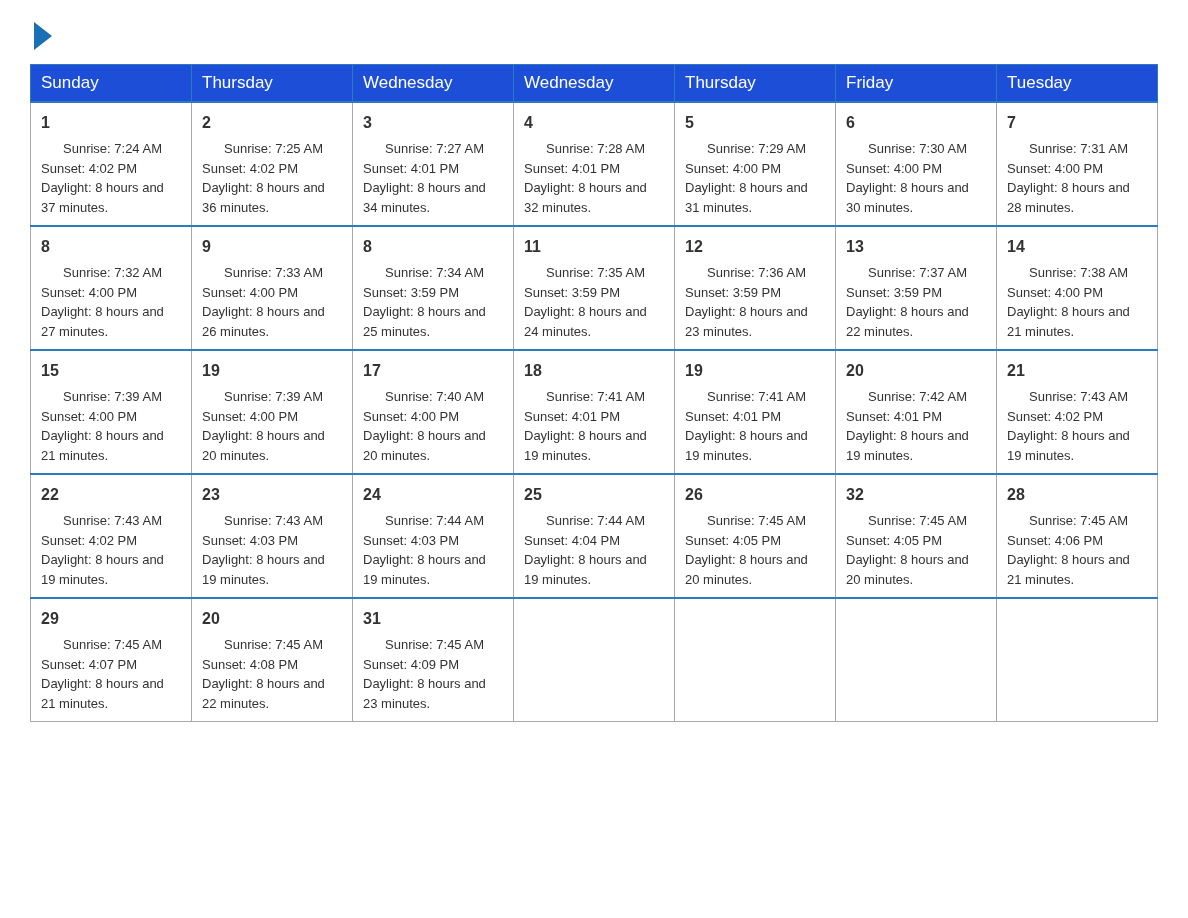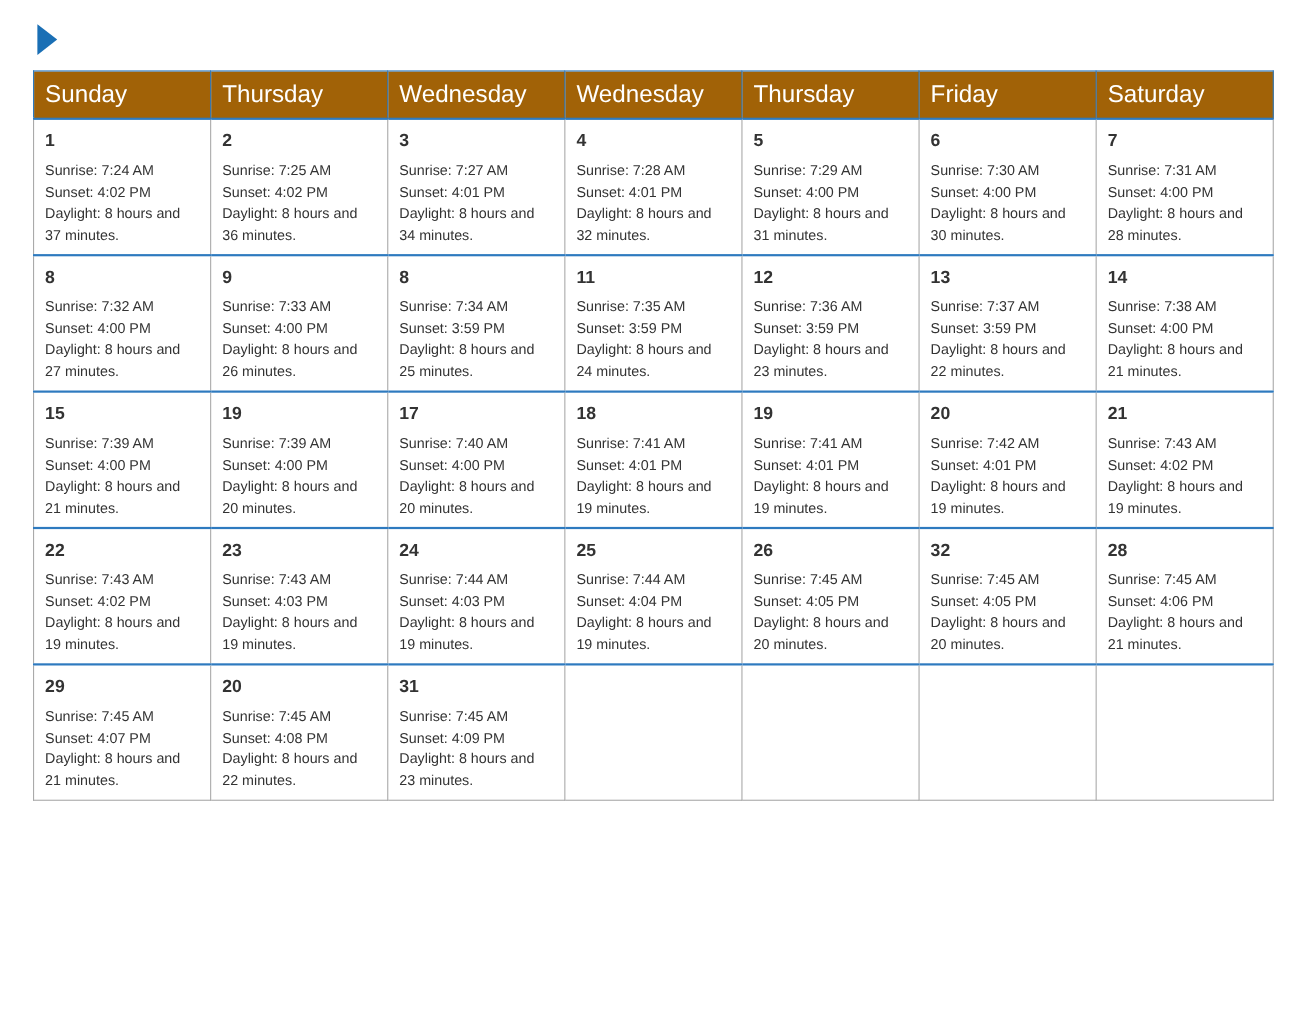--- a/index.html
+++ b/index.html
@@ -59,23 +59,23 @@
     .location {
       font-size: 20px;
       color: #444;
       margin-top: 4px;
     }
     .calendar {
       width: 100%;
       border-collapse: collapse;
     }
     .calendar th {
-      background-color: #a16207;
+      background-color: #1d4ed8;
       color: #fff;
-      font-size: 22px;
+      font-size: 17px;
       font-weight: normal;
       padding: 8px 10px;
       text-align: left;
       border: 1px solid #2e7abf;
     }
     .calendar td {
       vertical-align: top;
       padding: 8px 10px;
       border: 1px solid #aaa;
       width: calc(100% / 7);
@@ -92,20 +92,21 @@
     }
     .day-number {
       font-size: 16px;
       font-weight: bold;
       display: block;
       margin-bottom: 4px;
     }
     .day-info {
       font-size: 13px;
       color: #333;
+      margin-left: 22px;
     }
     .empty-cell {
       background: #fff;
     }
   </style>
 </head>
 <body>
 
 <div class="header">
   <div class="logo">
@@ -123,21 +124,21 @@
 
 <table class="calendar">
   <thead>
     <tr>
     <th>Sunday</th>
         <th>Thursday</th>
         <th>Wednesday</th>
         <th>Wednesday</th>
         <th>Thursday</th>
         <th>Friday</th>
-        <th>Saturday</th>
+        <th>Tuesday</th>
       </tr>
   </thead>
   <tbody id="calendar-body">
   <tr>
         <td><span class="day-number">1</span><span class="day-info">Sunrise: 7:24 AM<br>Sunset: 4:02 PM<br>Daylight: 8 hours and 37 minutes.</span></td>
         <td><span class="day-number">2</span><span class="day-info">Sunrise: 7:25 AM<br>Sunset: 4:02 PM<br>Daylight: 8 hours and 36 minutes.</span></td>
         <td><span class="day-number">3</span><span class="day-info">Sunrise: 7:27 AM<br>Sunset: 4:01 PM<br>Daylight: 8 hours and 34 minutes.</span></td>
         <td><span class="day-number">4</span><span class="day-info">Sunrise: 7:28 AM<br>Sunset: 4:01 PM<br>Daylight: 8 hours and 32 minutes.</span></td>
         <td><span class="day-number">5</span><span class="day-info">Sunrise: 7:29 AM<br>Sunset: 4:00 PM<br>Daylight: 8 hours and 31 minutes.</span></td>
         <td><span class="day-number">6</span><span class="day-info">Sunrise: 7:30 AM<br>Sunset: 4:00 PM<br>Daylight: 8 hours and 30 minutes.</span></td>

